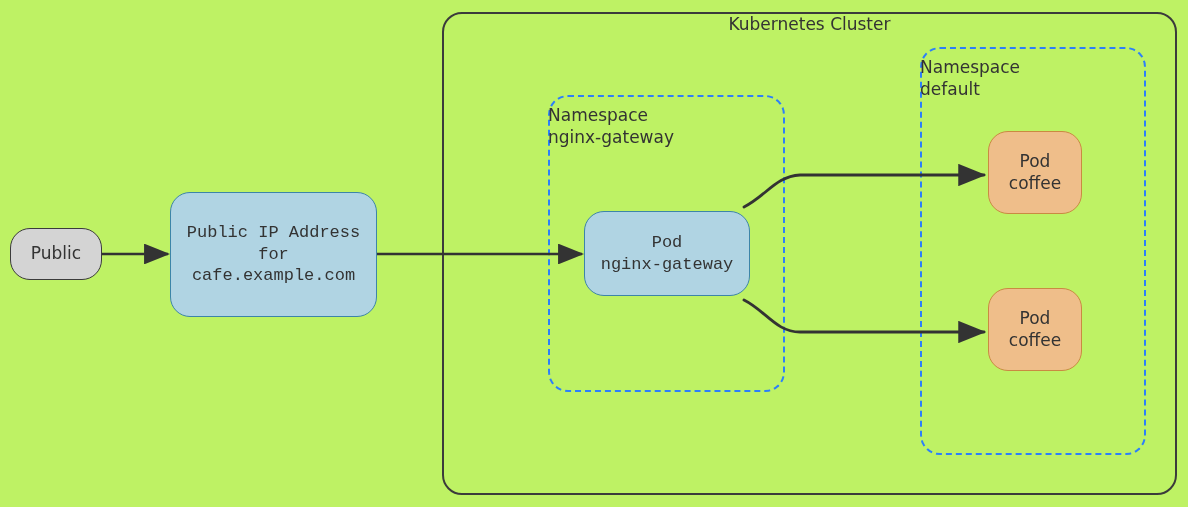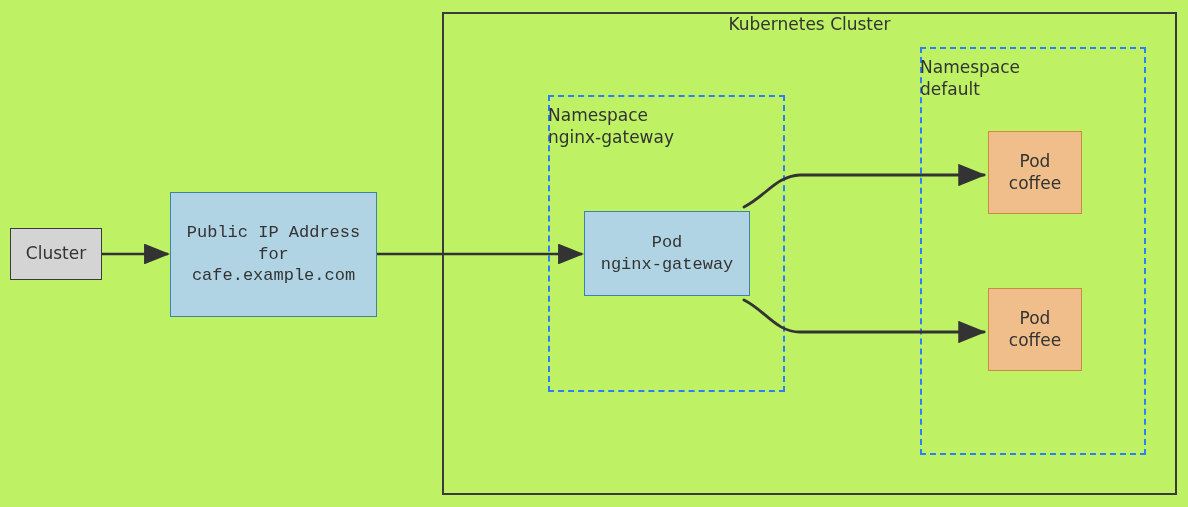--- a/index.html
+++ b/index.html
@@ -20,20 +20,21 @@
   .box {
     position: absolute;
     box-sizing: border-box;
     display: flex;
     align-items: center;
     justify-content: center;
     text-align: center;
     line-height: 1.28;
     color: #333333;
     white-space: pre-line;
+    border-radius: 20px;
   }
   
   .cluster-box {
     border: 2px solid #3b3b3b;
     background: transparent;
     align-items: flex-start;
     justify-content: center;
   }
   .cluster-title {
     position: absolute;
@@ -100,21 +101,21 @@
 
     <line x1="102" y1="254" x2="168" y2="254" stroke="#333333" stroke-width="2.6" marker-end="url(#arrowhead)"></line>
 
     <line x1="377" y1="254" x2="582" y2="254" stroke="#333333" stroke-width="2.6" marker-end="url(#arrowhead)"></line>
 
     <path d="M 744,207 C 766,196 776,176 800,175 L 984,175" fill="none" stroke="#333333" stroke-width="2.8" stroke-linecap="round" marker-end="url(#arrowhead)"></path>
 
     <path d="M 744,300 C 766,311 776,332 800,332 L 984,332" fill="none" stroke="#333333" stroke-width="2.8" stroke-linecap="round" marker-end="url(#arrowhead)"></path>
   </svg>
 
-  <div class="box node-clients" style="left:10px; top:228px; width:92px; height:52px; font-size:17px;">Cluster</div>
+  <div class="box node-clients" style="left:10px; top:228px; width:92px; height:52px; font-size:17px;">Public</div>
 
   <div class="box node-blue" style="left:170px; top:192px; width:207px; height:125px; font-size:17px;">Public IP Address
 for
 cafe.example.com</div>
 
   <div class="box node-blue" style="left:584px; top:211px; width:166px; height:85px; font-size:17px;">Pod
 nginx-gateway</div>
 
   <div class="box node-orange" style="left:988px; top:131px; width:94px; height:83px; font-size:17px;">Pod
 coffee</div>

